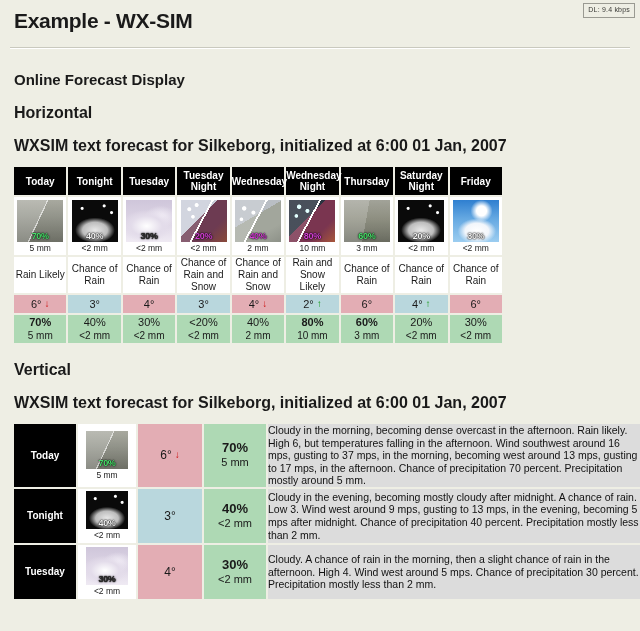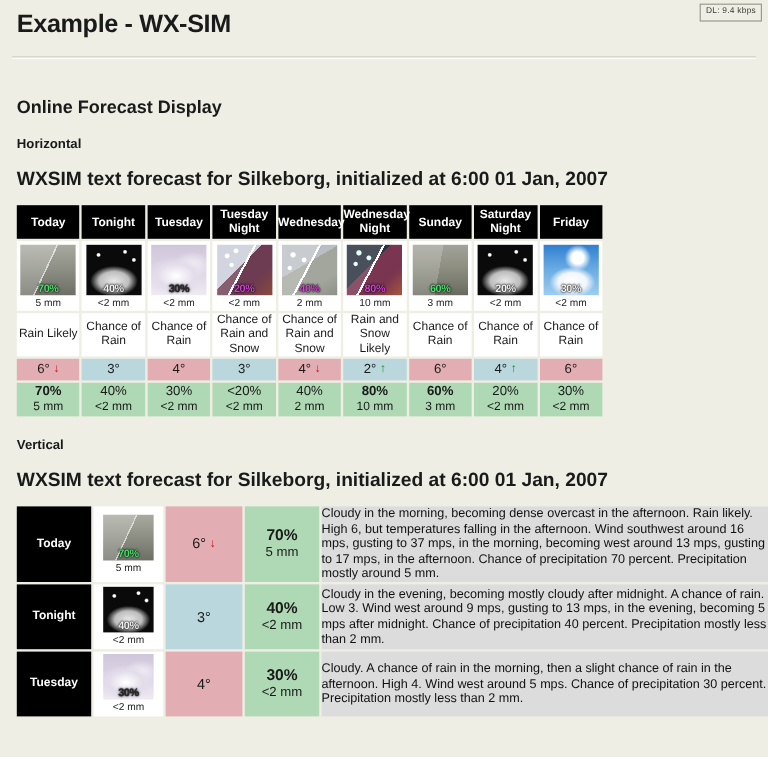--- a/index.html
+++ b/index.html
@@ -44,24 +44,24 @@
   }
   hr.rule {
     border: 0;
     border-top: 1px solid #c9c9be;
     border-bottom: 1px solid #ffffff;
     margin: 14px 2px 0 2px;
   }
   h2.section-title {
     font-size: 15px;
     font-weight: bold;
-    margin: 32px 0 0 6px;
+    margin: 22px 0 0 6px;
   }
   h3.subhead {
-    font-size: 11px;
+    font-size: 16px;
     font-weight: bold;
     margin: 16px 0 0 6px;
   }
   p.forecast-line {
     font-size: 16px;
     font-weight: bold;
     margin: 15px 0 0 6px;
   }
   p.disclaimer {
     font-size: 10.5px;
@@ -288,21 +288,21 @@
 
   <table class="fc-h">
     <tbody>
       <tr id="h-row-day">
           <td class="hdr-cell">Today</td>
           <td class="hdr-cell">Tonight</td>
           <td class="hdr-cell">Tuesday</td>
           <td class="hdr-cell">Tuesday Night</td>
           <td class="hdr-cell">Wednesday</td>
           <td class="hdr-cell">Wednesday Night</td>
-          <td class="hdr-cell">Sunday</td>
+          <td class="hdr-cell">Thursday</td>
           <td class="hdr-cell">Saturday Night</td>
           <td class="hdr-cell">Friday</td>
         </tr>
       <tr id="h-row-icon">
           <td class="icon-cell">
             <span class="wx-icon ico-rain-day">
               <span class="pct pct-green">70%</span>
             </span>
             <span class="mm-under">5 mm</span>
           </td>

